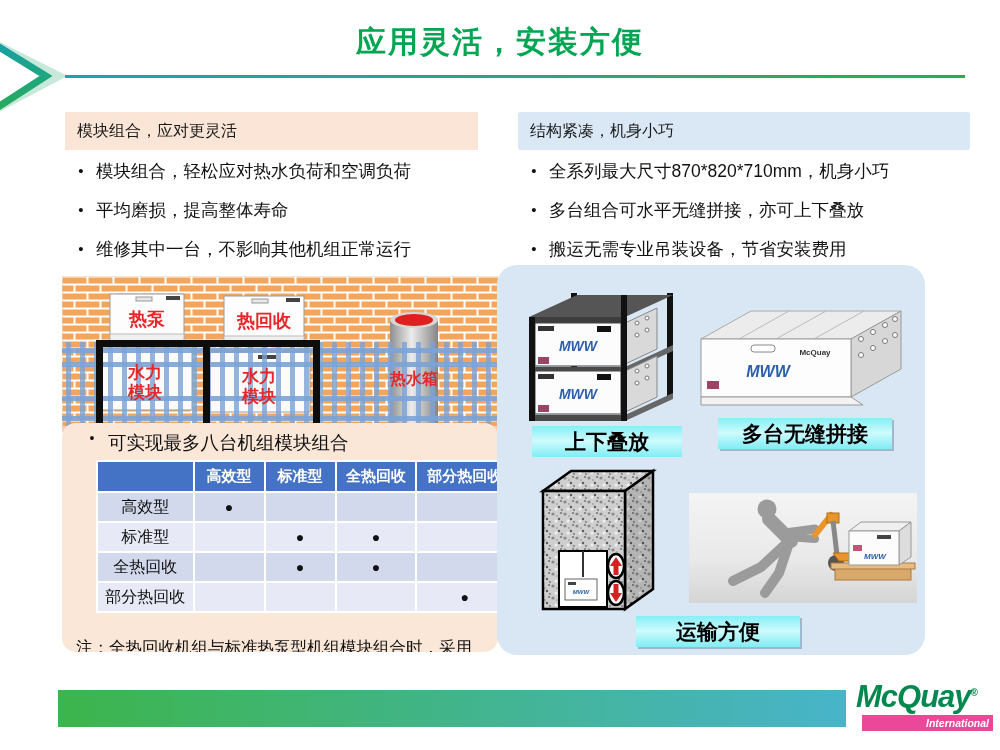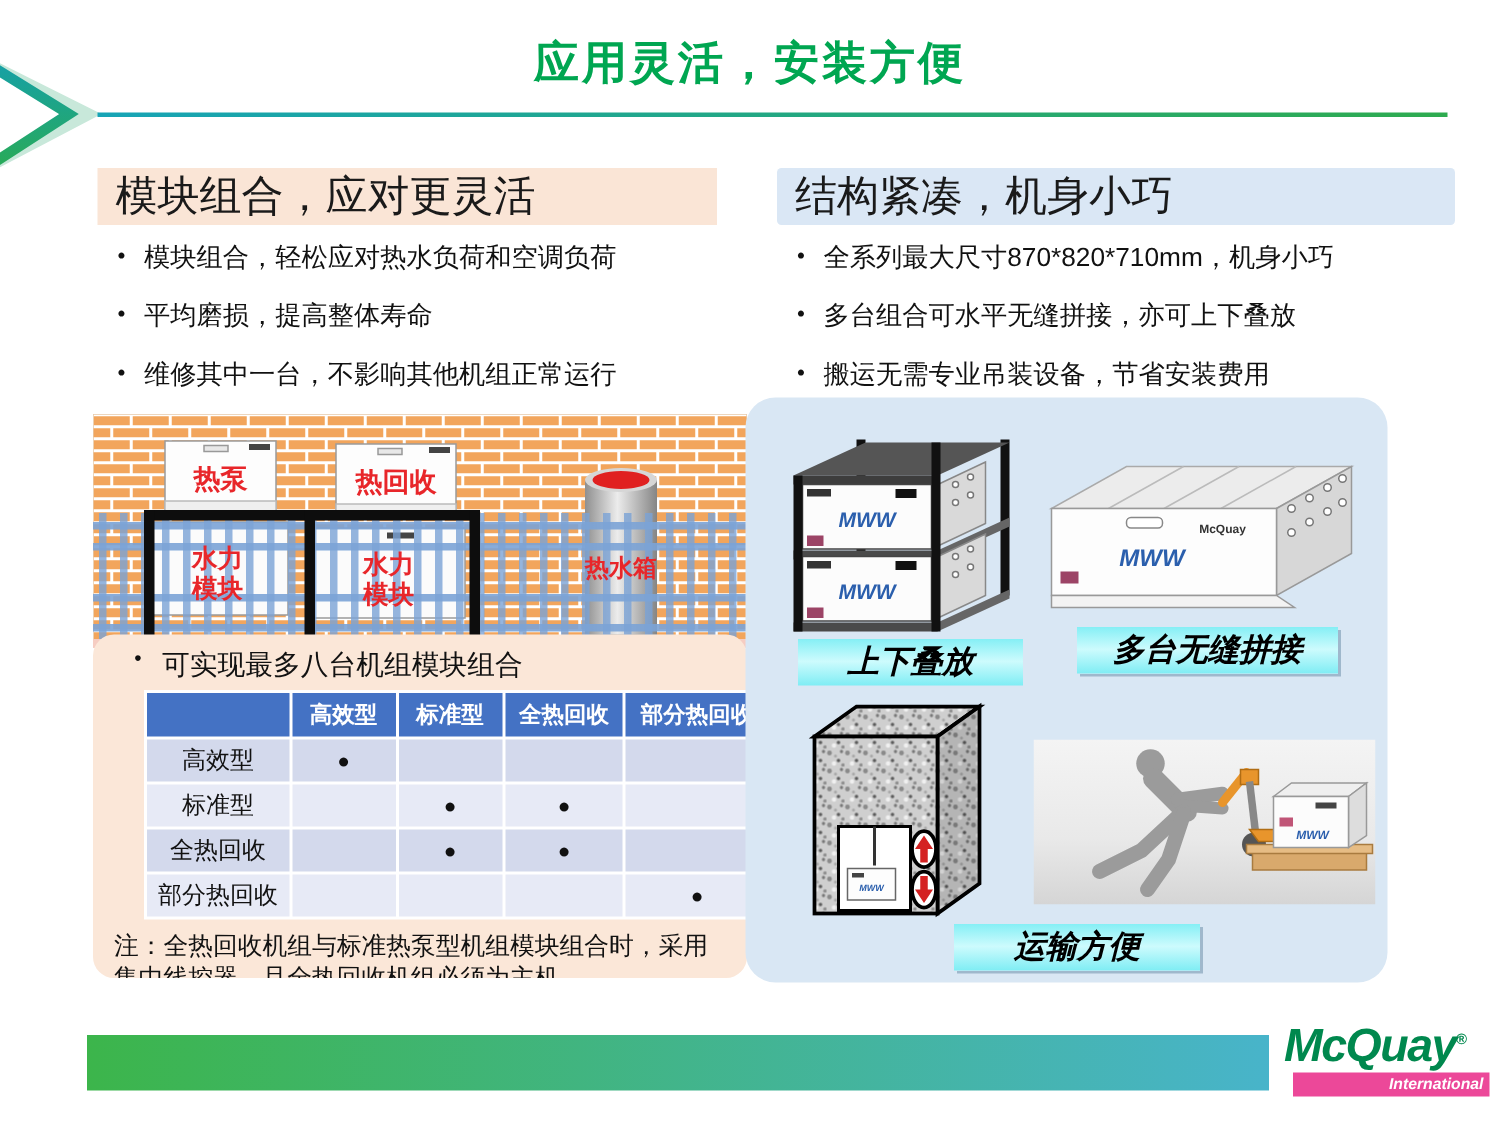--- a/index.html
+++ b/index.html
@@ -17,21 +17,21 @@
     font-size:30px;font-weight:bold;color:#00A651;letter-spacing:2px;
   }
   .title-rule{
     position:absolute;top:75px;left:65px;width:900px;height:3px;
     background:linear-gradient(90deg,#17A4B6,#2EAB4F);
   }
 
   
   .sec-header{
     position:absolute;top:112px;height:38px;display:flex;align-items:center;
-    padding-left:12px;box-sizing:border-box;font-size:28px;color:#1a1a1a;
+    padding-left:12px;box-sizing:border-box;font-size:16px;color:#1a1a1a;
   }
   .sec-header.left{left:65px;width:413px;background:#FAE5D6;}
   .sec-header.right{left:518px;width:452px;background:#DAE7F5;border-radius:3px;}
 
   
   .bullets{position:absolute;top:160px;font-size:17.5px;line-height:22px;}
   .bullets.left{left:66px;width:432px;}
   .bullets.right{left:519px;width:444px;}
   .bullets .li{display:flex;margin-bottom:17px;}
   .bullets .marker{width:30px;text-align:center;flex:0 0 30px;font-size:15px;}
@@ -39,42 +39,42 @@
   
   .brick-figure{position:absolute;left:62px;top:276px;width:436px;height:156px;}
 
   
   .combo-box{
     position:absolute;left:62px;top:423px;width:436px;height:229px;
     background:#FBE7D8;border-radius:14px;box-sizing:border-box;overflow:hidden;
   }
   .combo-title{display:flex;padding:7px 0 0 14px;font-size:18.5px;}
   .combo-title .marker{width:32px;flex:0 0 32px;text-align:center;font-size:14px;}
-  .combo-table-wrap{margin:5px auto 0 auto;width:368px;}
+  .combo-table-wrap{margin:5px auto 16px auto;width:368px;}
   table.combo{border-collapse:separate;border-spacing:2px;background:#fff;width:418px;}
   table.combo th,table.combo td{padding:0;text-align:center;vertical-align:middle;}
   table.combo thead th{
     background:#4472C4;color:#fff;font-size:15px;font-weight:bold;height:29px;
   }
   table.combo tbody th{font-weight:normal;font-size:16px;height:28px;}
   table.combo tbody td{font-size:14px;height:28px;}
   table.combo tr.odd th,table.combo tr.odd td{background:#D3D9EC;}
   table.combo tr.even th,table.combo tr.even td{background:#E7EAF6;}
   .col-label{width:96px;} .col-a{width:70px;} .col-b{width:70px;} .col-c{width:80px;} .col-d{width:96px;}
   .combo-note{padding:8px 12px 0 14px;font-size:16.5px;line-height:1.28;color:#111;}
 
   
   .right-panel{
     position:absolute;left:497px;top:265px;width:428px;height:390px;
     background:#D9E7F4;border-radius:20px;
   }
   .cap{
     position:absolute;text-align:center;font-size:21px;font-weight:bold;color:#000;
     background:linear-gradient(180deg,#85EFF5,#CDFBFD 48%,#7FEDF4);
-    line-height:31px;height:31px;font-style:italic;
+    line-height:31px;height:31px;
   }
   .cap.stack{left:35px;top:161px;width:150px;}
   .cap.splice{left:221px;top:153px;width:174px;box-shadow:2px 2px 0 #9fb8cc;}
   .cap.transport{left:139px;top:351px;width:164px;box-shadow:2px 2px 0 #9fb8cc;}
 
   .illo{position:absolute;}
   .illo.rack{left:28px;top:6px;width:164px;height:152px;}
   .illo.row{left:196px;top:12px;width:226px;height:136px;}
   .illo.elevator{left:42px;top:198px;width:122px;height:150px;}
   .illo.pallet{left:192px;top:228px;width:228px;height:110px;}

